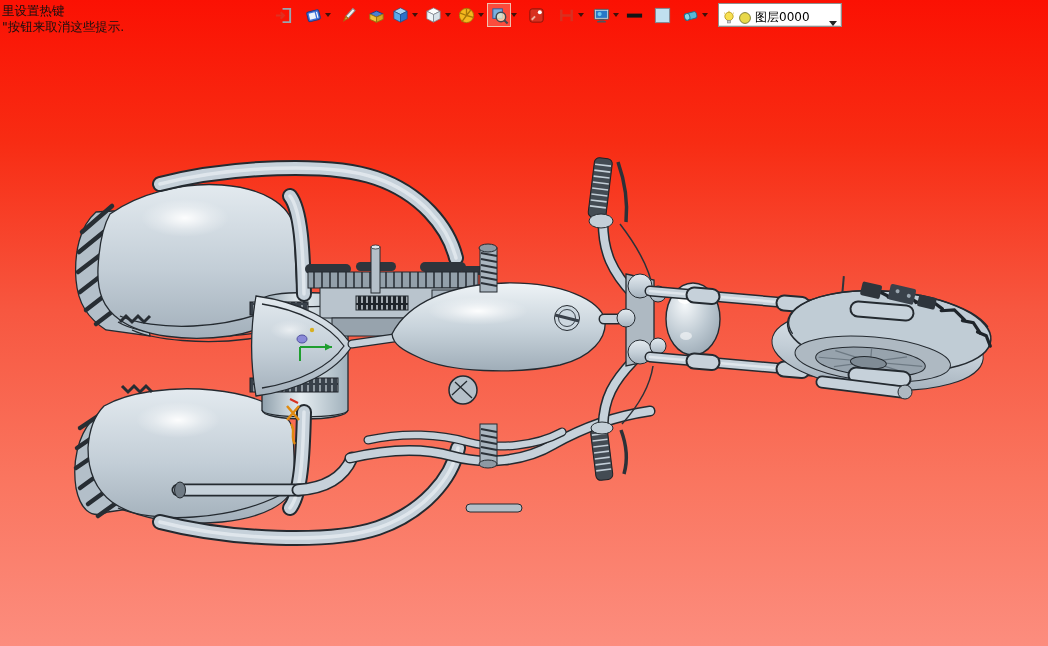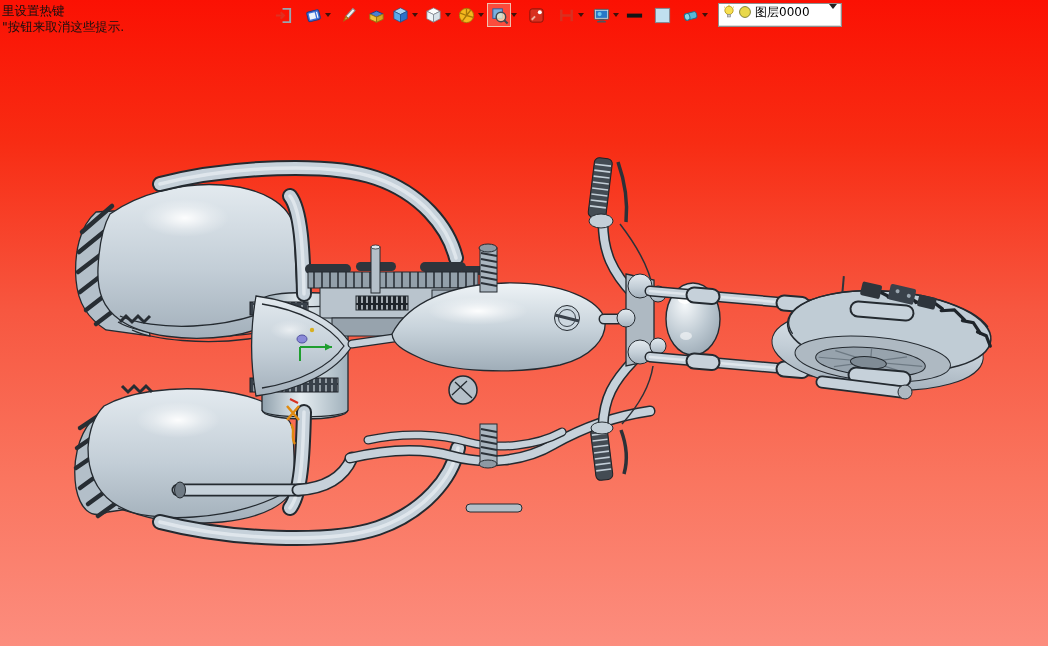--- a/index.html
+++ b/index.html
@@ -11,21 +11,21 @@
   
   .toolbar{position:absolute;top:2px;left:272px;height:26px;display:flex;align-items:center;}
   .tbtn{width:22px;height:22px;display:flex;align-items:center;justify-content:center;cursor:pointer;}
   .tbtn svg{width:19px;height:19px;display:block;}
   .tbtn.selected{outline:1px solid #f2c0ae;background:rgba(255,220,205,.28);}
   .caret{width:0;height:0;border-left:3.5px solid transparent;border-right:3.5px solid transparent;
     border-top:4.5px solid #40100a;margin:0 2px 0 1px;cursor:pointer;}
   .sp2{margin-right:2px}.sp4{margin-right:4px}.sp6{margin-right:6px}.sp8{margin-right:8px}
   
   .combo{margin-left:6px;width:118px;height:22px;background:#fff;border:1px solid #8f8f8f;
-    box-shadow:inset -1px -1px 0 #dcdcdc;display:flex;align-items:flex-start;padding:0 2px;cursor:pointer;}
+    box-shadow:inset -1px -1px 0 #dcdcdc;display:flex;align-items:flex-end;padding:0 2px;cursor:pointer;}
   .combo svg{width:16px;height:16px;flex:0 0 auto;}
   .combo .val{flex:1;font-size:12px;color:#000;margin-left:2px;white-space:nowrap;overflow:hidden;}
   .combo .ccaret{width:0;height:0;border-left:4px solid transparent;border-right:4px solid transparent;
     border-top:5px solid #222;margin-right:2px;}
   
   .model{position:absolute;left:0;top:0;width:1048px;height:646px;}
   .tube-o{fill:none;stroke:#242a30;stroke-linecap:round;}
   .tube-i{fill:none;stroke:#c6d1da;stroke-linecap:round;}
   .tube-h{fill:none;stroke:#eaf0f4;stroke-linecap:round;opacity:.7;}
   .o16{stroke-width:16}.i16{stroke-width:12}

